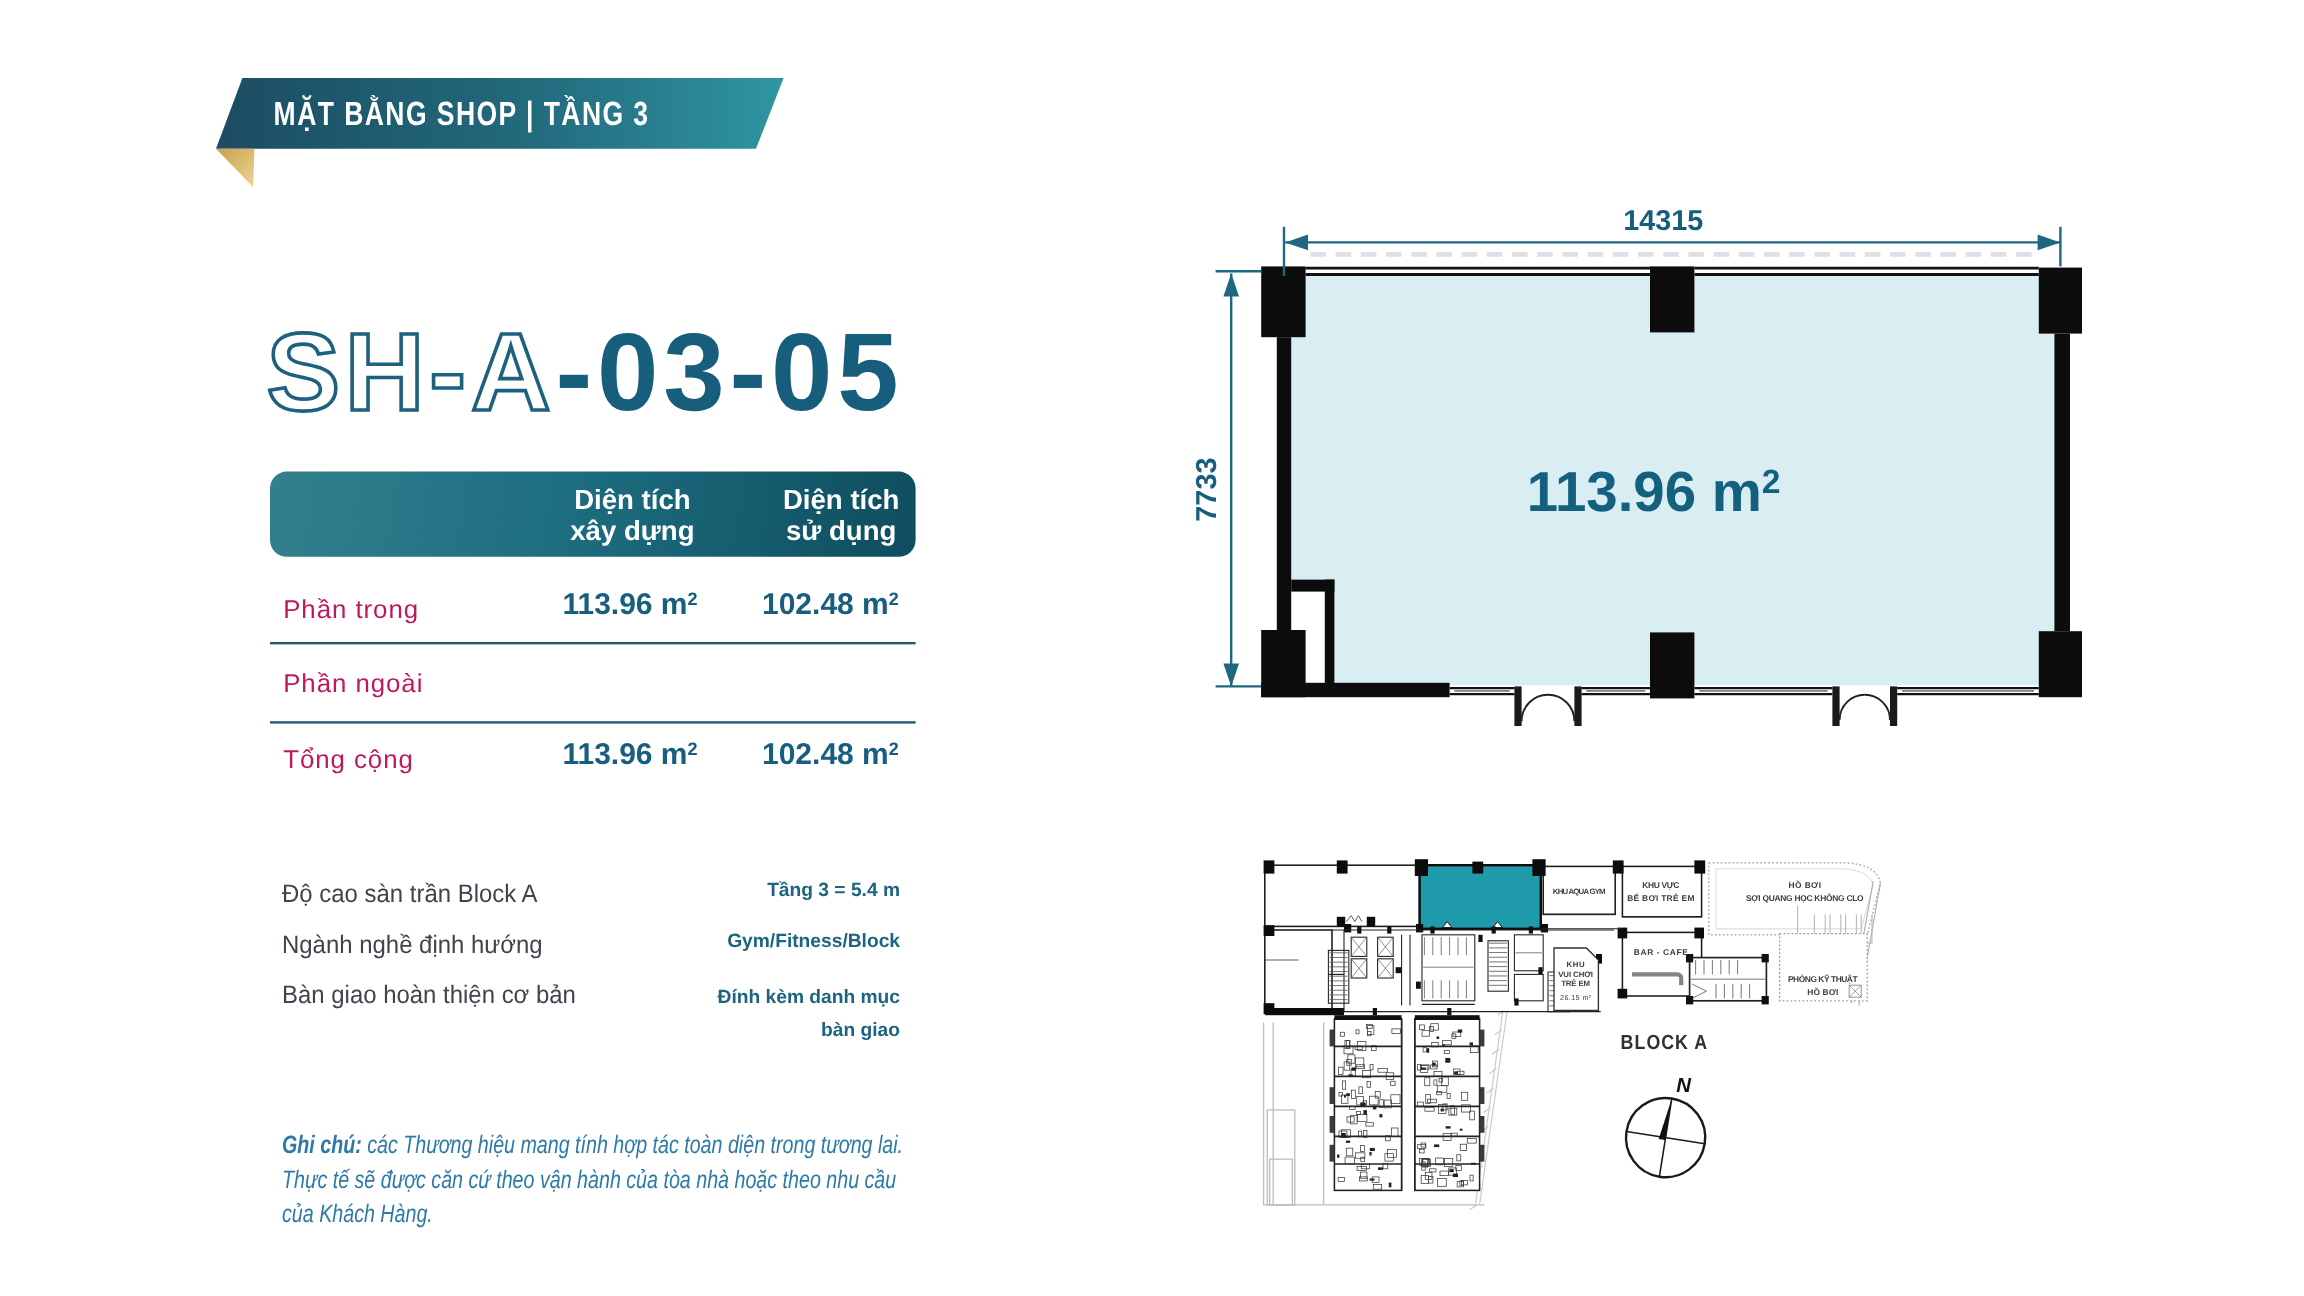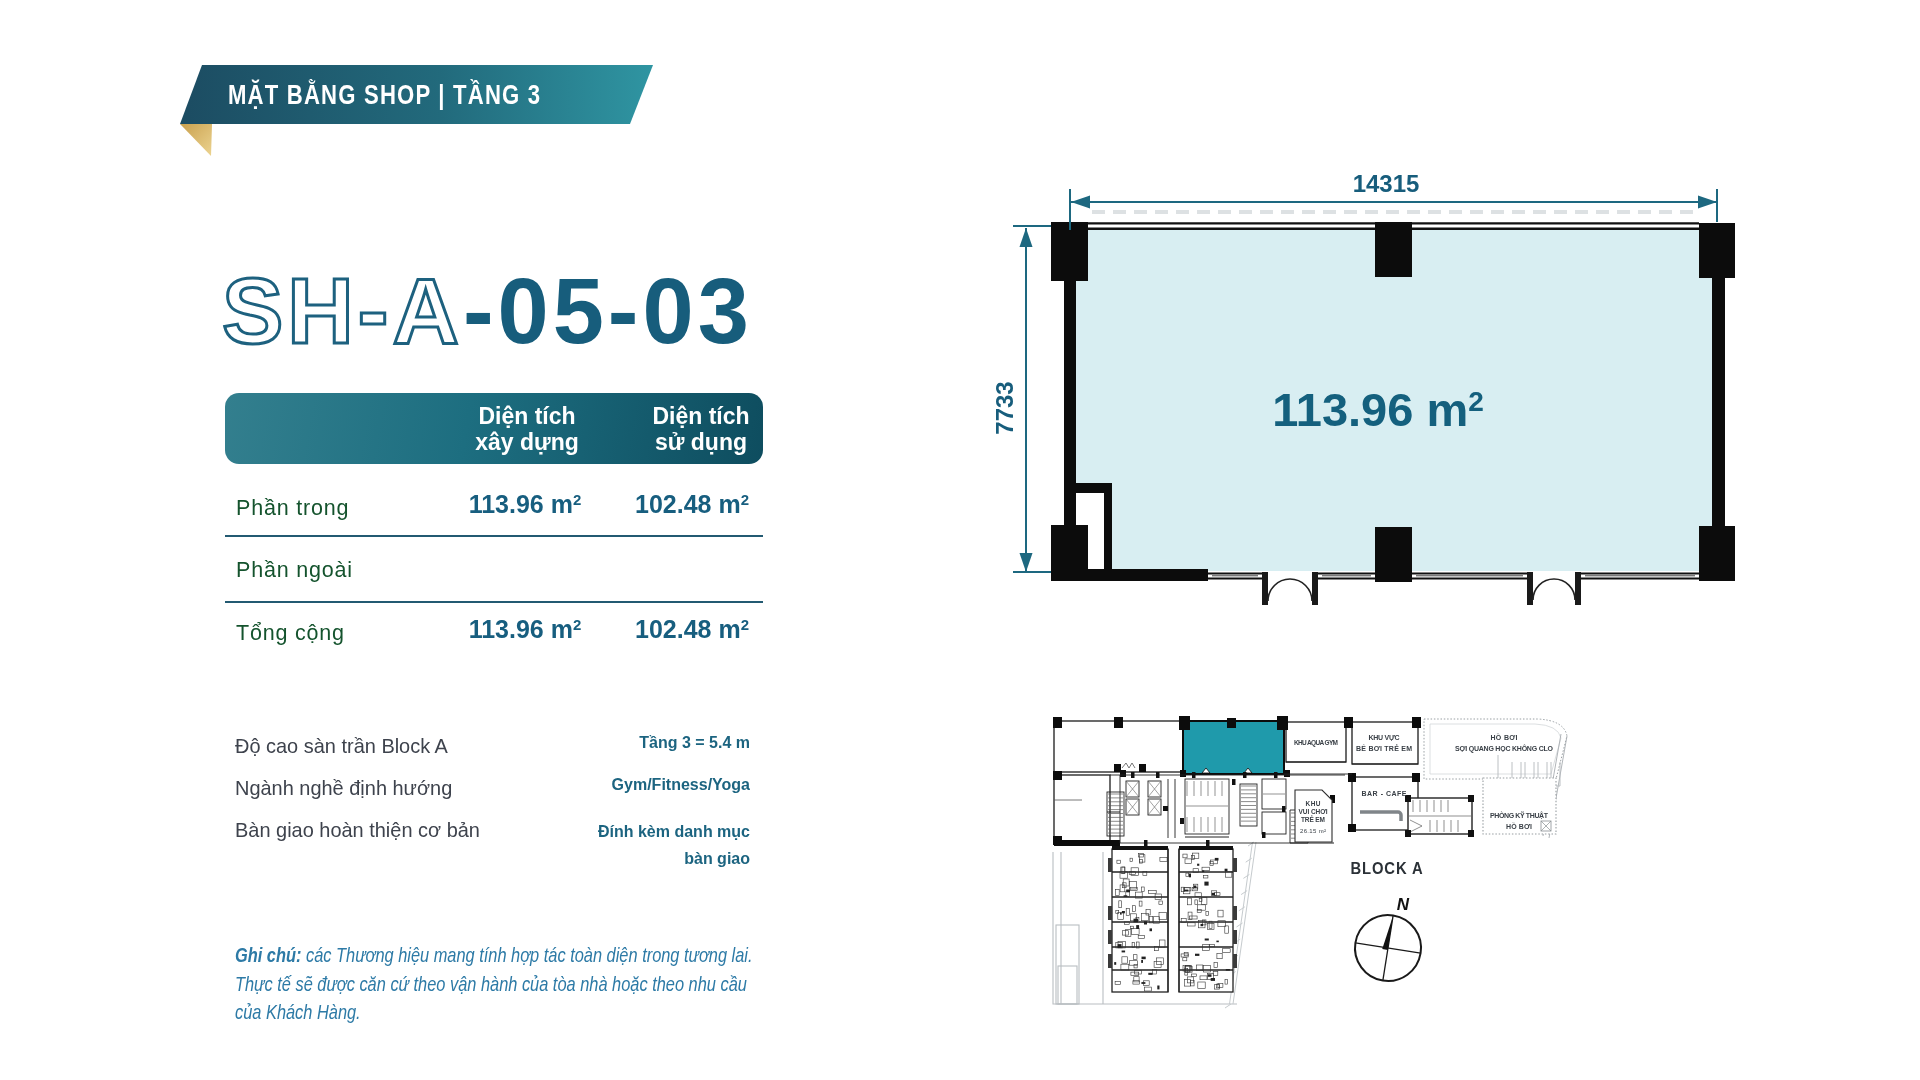--- a/index.html
+++ b/index.html
@@ -9,21 +9,21 @@
   font-size:28px;font-weight:bold;letter-spacing:1.5px;transform:scaleX(0.79);transform-origin:left center;}
 #sh{left:222px;top:259px;font-size:92px;font-weight:bold;letter-spacing:4px;white-space:nowrap;}
 #sh .o{color:#fff;-webkit-text-stroke:3px #1d617f;}
 #sh .s{color:#175d7c;}
 #hdr{left:225px;top:393px;width:538px;height:71px;border-radius:14px;
   background:linear-gradient(100deg,#337f8e 0%,#1d6e80 45%,#0e4d5f 100%);}
 #hdr div{position:absolute;color:#fff;font-weight:bold;font-size:23px;line-height:26px;
   text-align:center;top:50%;transform:translateY(-50%);width:170px;}
 #hdr .c1{left:217px;}
 #hdr .c2{left:391px;}
-.lab{color:#14532d;font-size:21.5px;letter-spacing:0.8px;}
+.lab{color:#be185d;font-size:21.5px;letter-spacing:0.8px;}
 .val{color:#175e7f;font-size:25px;font-weight:bold;width:160px;text-align:center;}
 .val .s2{font-size:15px;vertical-align:8px;}
 .hline{height:1.6px;background:#235a72;left:225px;width:538px;}
 .speclab{color:#3e434d;font-size:21px;left:235px;transform:scaleX(0.95);transform-origin:left top;}
 .specval{color:#1c6480;font-size:16px;font-weight:bold;left:350px;width:400px;text-align:right;}
 #note{left:235px;top:941px;width:540px;font-size:21px;font-style:italic;color:#2d7aa6;line-height:28.5px;
   transform:scaleX(0.78);transform-origin:left top;white-space:nowrap;}
 #note b{font-style:italic;}
 svg text{font-family:"Liberation Sans",sans-serif;}
 </style>
@@ -538,35 +538,35 @@
 <circle cx="0" cy="0" r="33" fill="#fff" stroke="#1a1a1a" stroke-width="2"></circle>
 <line x1="0" y1="-33" x2="0" y2="33" stroke="#1a1a1a" stroke-width="1.3"></line>
 <line x1="-33" y1="0" x2="33" y2="0" stroke="#1a1a1a" stroke-width="1.3"></line>
 <polygon points="0,-33 -5.5,2 0,2" fill="#111"></polygon>
 </g>
 <text x="1403" y="910" text-anchor="middle" font-size="17" font-weight="bold" font-style="italic" fill="#111">N</text>
 </g>
 </svg>
 
 <div class="abs" id="banner-text">MẶT BẰNG SHOP | TẦNG 3</div>
-<div class="abs" id="sh"><span class="o">SH-A</span><span class="s">-05-03</span></div>
+<div class="abs" id="sh"><span class="o">SH-A</span><span class="s">-03-05</span></div>
 <div class="abs" id="hdr">
   <div class="c1">Diện tích<br>xây dựng</div>
   <div class="c2">Diện tích<br>sử dụng</div>
 </div>
 <div class="abs lab" style="left:236px;top:496px;">Phần trong</div>
 <div class="abs val" style="left:445px;top:490px;">113.96 m<span class="s2">2</span></div>
 <div class="abs val" style="left:612px;top:490px;">102.48 m<span class="s2">2</span></div>
 <div class="abs hline" style="top:535px;"></div>
 <div class="abs lab" style="left:236px;top:558px;">Phần ngoài</div>
 <div class="abs hline" style="top:601px;"></div>
 <div class="abs lab" style="left:236px;top:621px;">Tổng cộng</div>
 <div class="abs val" style="left:445px;top:615px;">113.96 m<span class="s2">2</span></div>
 <div class="abs val" style="left:612px;top:615px;">102.48 m<span class="s2">2</span></div>
 
 <div class="abs speclab" style="top:734px;">Độ cao sàn trần Block A</div>
 <div class="abs specval" style="top:734px;">Tầng 3 = 5.4 m</div>
 <div class="abs speclab" style="top:776px;">Ngành nghề định hướng</div>
-<div class="abs specval" style="top:776px;">Gym/Fitness/Yoga</div>
+<div class="abs specval" style="top:776px;">Gym/Fitness/Block</div>
 <div class="abs speclab" style="top:818px;">Bàn giao hoàn thiện cơ bản</div>
 <div class="abs specval" style="top:818px;line-height:27px;">Đính kèm danh mục<br>bàn giao</div>
 
 <div class="abs" id="note"><b>Ghi chú:</b> các Thương hiệu mang tính hợp tác toàn diện trong tương lai.<br>Thực tế sẽ được căn cứ theo vận hành của tòa nhà hoặc theo nhu cầu<br>của Khách Hàng.</div>
 
 </body></html>

